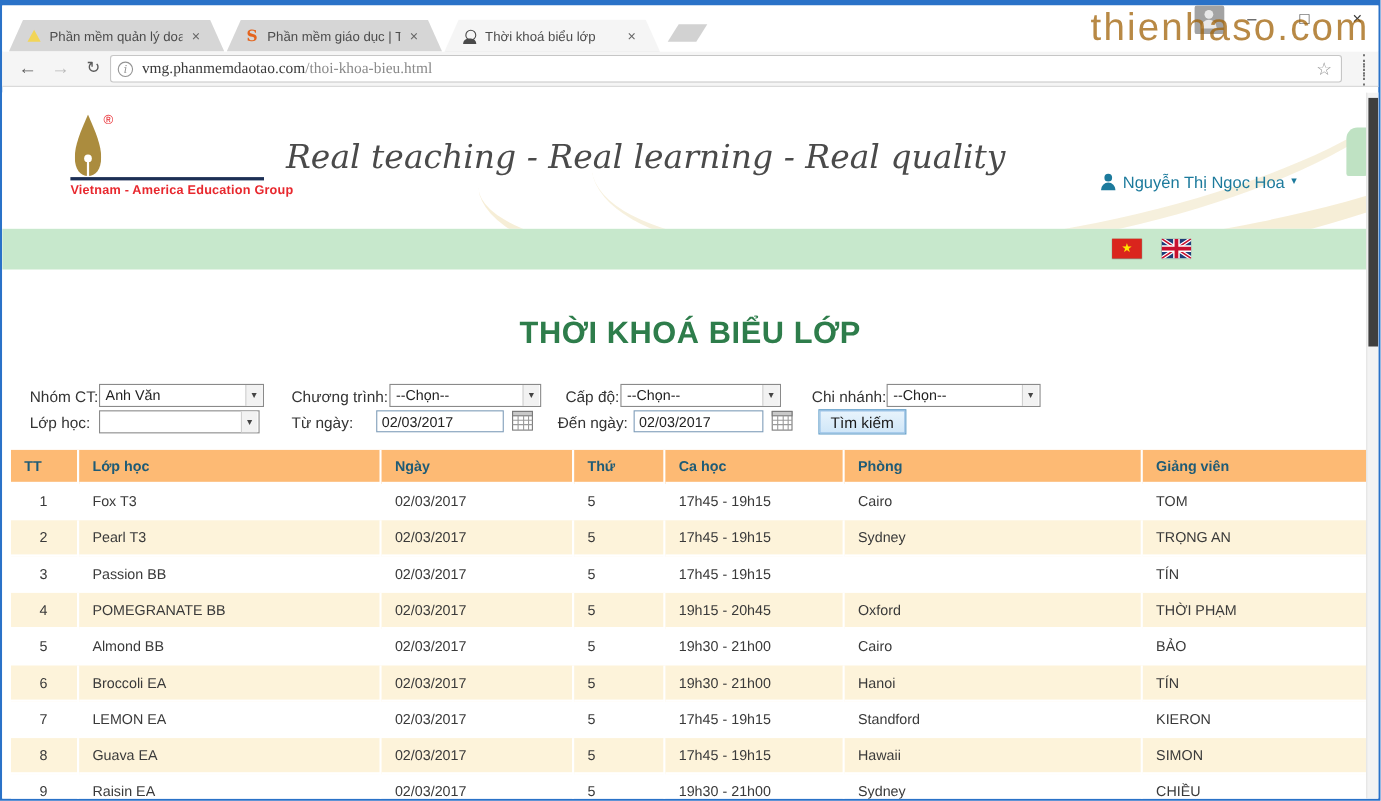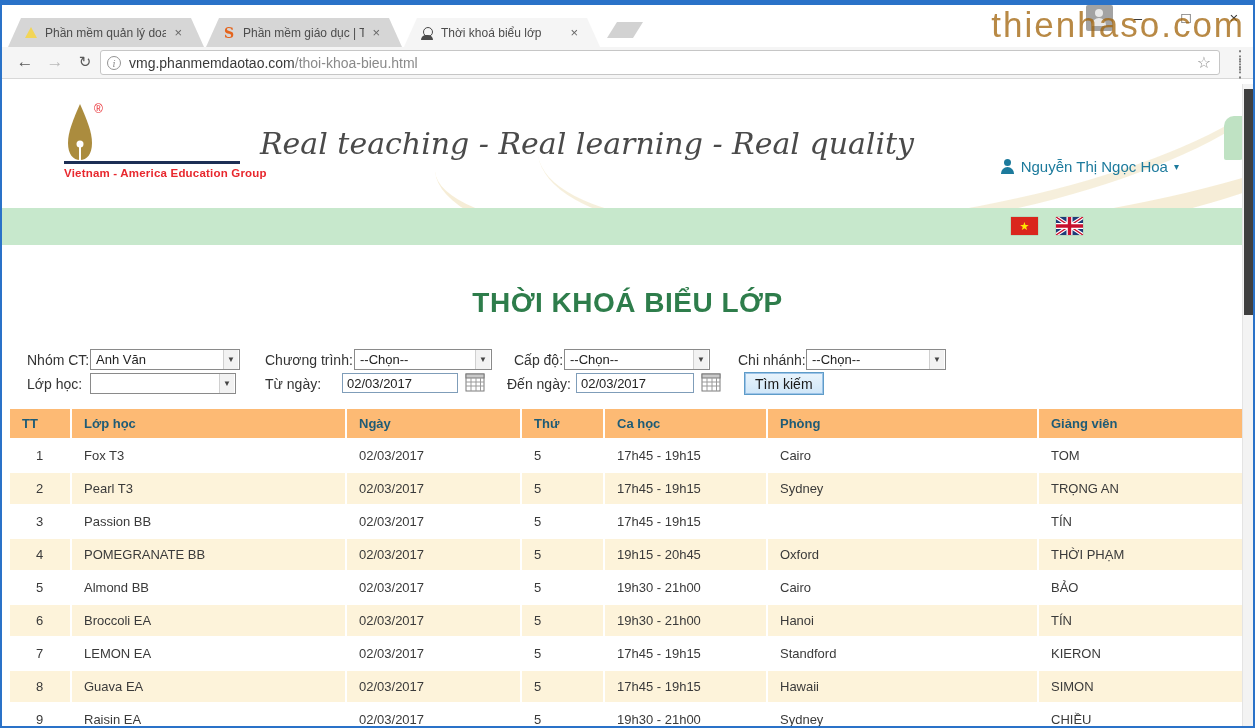--- a/index.html
+++ b/index.html
@@ -35,21 +35,21 @@
   
   .toolbar { position:relative; height:32px; background:#f5f5f5; border-bottom:1px solid #d8d8d8; }
   .nav-arrow { position:absolute; top:2px; font-size:17px; color:#5a5a5a; width:26px; height:26px;
       text-align:center; line-height:26px; cursor:pointer; }
   .nav-arrow.disabled { color:#b9b9b9; }
   .back { left:10px; } .fwd { left:40px; } .reload { left:70px; font-size:15px; }
   .urlbar { position:absolute; left:98px; top:3px; width:1120px; height:25px; background:#fff;
       border:1px solid #c6c6c6; border-radius:3px; display:flex; align-items:center; padding:0 6px; }
   .info-icon { width:14px; height:14px; border:1.5px solid #939393; border-radius:50%; color:#939393;
       font-size:10px; line-height:13px; text-align:center; font-family:"DejaVu Serif",serif; font-style:italic; flex:0 0 14px; }
-  .url-text { font-size:14px; margin-left:8px; flex:1; white-space:nowrap; overflow:hidden; }
+  .url-text { font-size:14px; margin-left:8px; flex:1; white-space:nowrap; overflow:hidden;font-family:Liberation Serif, serif; }
   .url-domain { color:#3a3a3a; } .url-path { color:#8a8a8a; }
   .star-icon { color:#8f8f8f; font-size:16px; cursor:pointer; padding:0 2px; }
   .menu-dots { position:absolute; right:4px; top:3px; color:#5f5f5f; font-size:15px; letter-spacing:0;
       line-height:8px; width:18px; text-align:center; cursor:pointer; padding-top:2px; }
 
   
   .watermark { position:absolute; top:0; right:8px; z-index:99; text-align:right; pointer-events:none;
       color:#a16207; opacity:.75; letter-spacing:2px; line-height:40px; }
   .wm1 { font-size:35px; } .wm2 { font-size:37px; }
 
@@ -69,21 +69,21 @@
       border-radius:10px 2px 10px 2px; }
   .logo { position:absolute; left:62px; top:18px; }
   .logo-row { display:flex; align-items:flex-start; }
   .logo-vmg { font-size:56px; font-weight:bold; color:#e8282e; letter-spacing:-3px; line-height:58px; }
   .logo-nib { margin:2px 0 0 4px; }
   .logo-r { color:#e8282e; font-size:12px; margin-left:2px; }
   .logo-line { width:176px; height:3px; background:#1c2f55; margin-top:1px; }
   .logo-sub { font-size:11.5px; font-weight:bold; color:#e8282e; margin-top:3px; letter-spacing:.2px; }
   .tagline { position:absolute; left:258px; top:42px; font-family:"DejaVu Serif",serif; font-style:italic;
       font-size:30px; color:#4a4a4a; white-space:nowrap; }
-  .user-box { position:absolute; right:74px; top:74px; display:flex; align-items:center; gap:6px;
+  .user-box { position:absolute; right:74px; top:74px; display:flex; gap:6px;
       color:#1c7a9c; font-size:15px; cursor:pointer; }
   .user-icon { position:relative; width:15px; height:15px; }
   .user-icon::before { content:""; position:absolute; left:4px; top:0; width:7px; height:7px; border-radius:50%; background:#1c7a9c; }
   .user-icon::after { content:""; position:absolute; left:1px; top:8px; width:13px; height:7px;
       border-radius:7px 7px 0 0; background:#1c7a9c; }
   .caret { font-size:10px; }
 
   
   .main-nav { position:relative; height:37px; background:#c7e8cc; display:flex; align-items:center; padding-left:63px; }
   .nav-item { font-size:16px; font-weight:bold; color:#1e4d4a; padding:0 21px; cursor:pointer; white-space:nowrap; }

